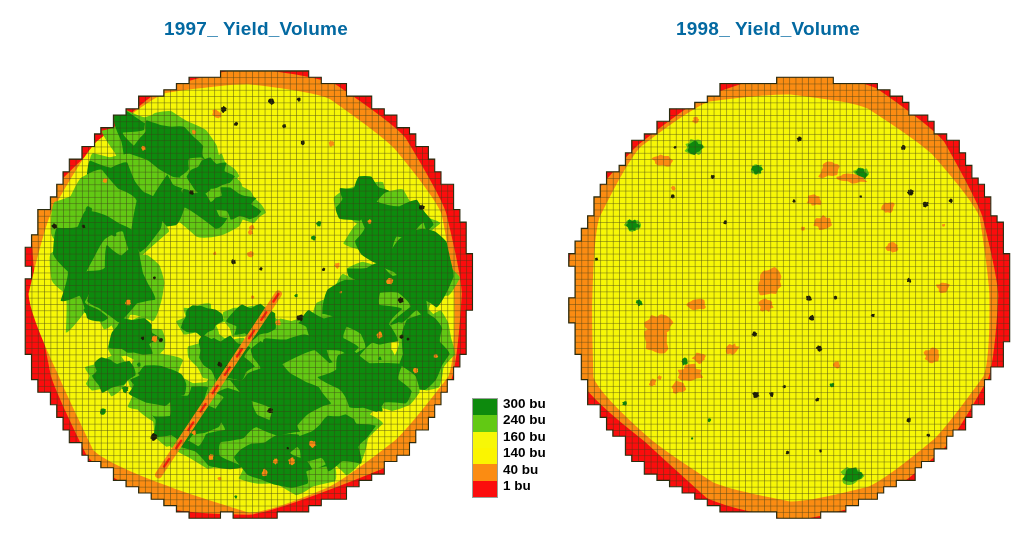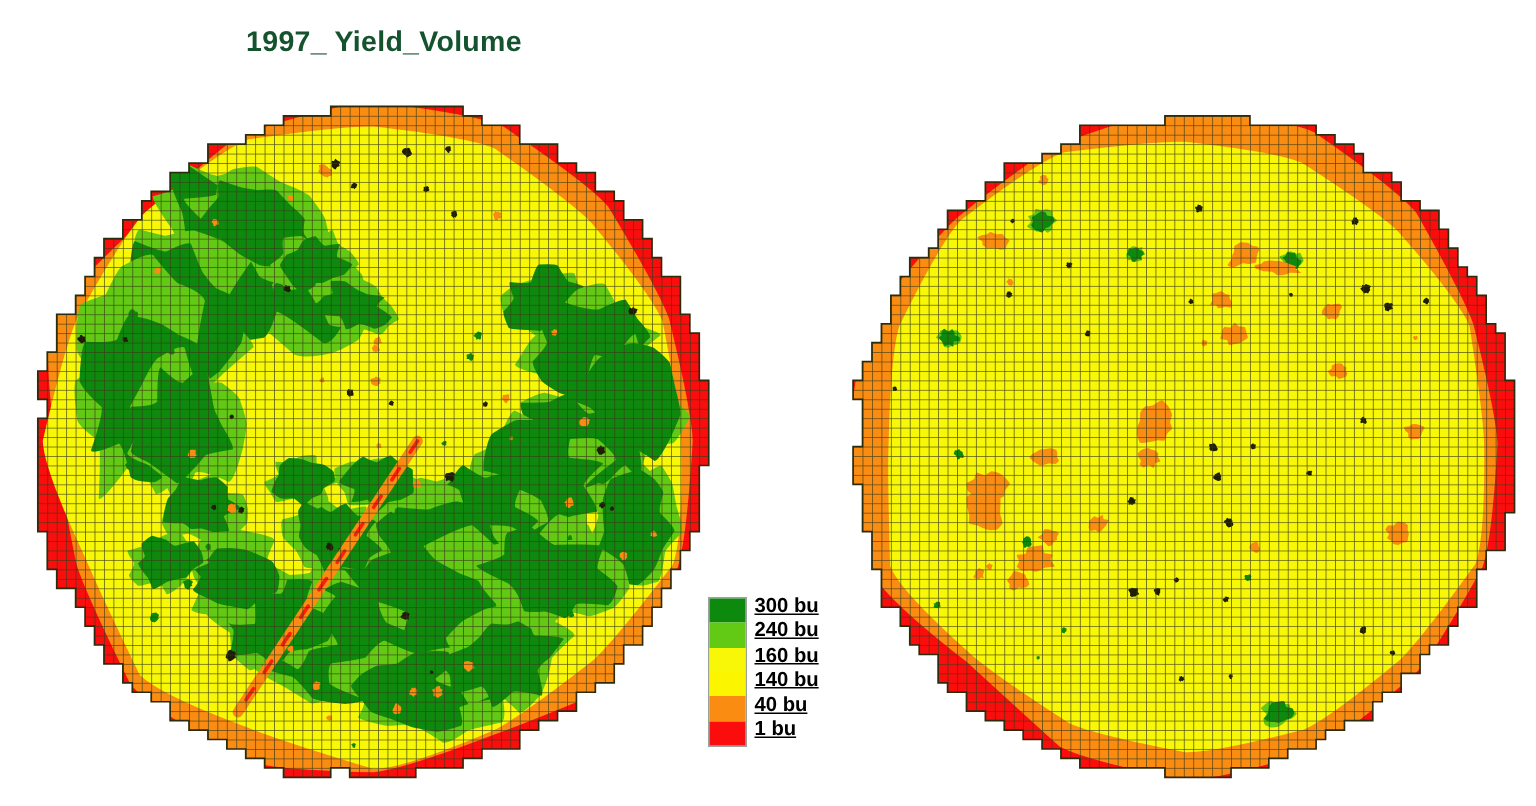--- a/index.html
+++ b/index.html
@@ -6,33 +6,33 @@
   html,body{margin:0;padding:0;background:#ffffff;}
   body{width:1024px;height:537px;position:relative;overflow:hidden;
        font-family:"Liberation Sans","DejaVu Sans",sans-serif;}
 
   .panel{position:absolute;top:0;height:537px;width:512px;}
   #panel-1997{left:0;}
   #panel-1998{left:512px;}
 
   .map-title{
     position:absolute;top:18px;left:0;width:512px;text-align:center;
-    font-size:19px;font-weight:bold;color:#14532d;letter-spacing:0.2px;
+    font-size:19px;font-weight:bold;color:#0369a1;letter-spacing:0.2px;
     white-space:pre;
   }
 
   .map-canvas{position:absolute;left:0;top:52px;width:512px;height:480px;}
   .map-canvas svg{display:block;width:512px;height:480px;}
 
   
   #legend{position:absolute;left:470px;top:396px;width:108px;height:106px;}
   #legend-swatches{position:absolute;left:2px;top:2px;width:26px;height:100px;
                    border:1px solid #9aa09a;box-sizing:border-box;}
   .legend-swatch{width:100%;height:16.666%;}
-  #legend-labels{position:absolute;left:33px;top:0px;width:74px;height:104px;text-decoration:underline;}
+  #legend-labels{position:absolute;left:33px;top:0px;width:74px;height:104px;}
   .legend-label{height:16.4px;line-height:16.4px;font-size:13.5px;
                 font-weight:bold;color:#000000;white-space:pre;}
 </style>
 </head>
 <body>
 
 <div class="panel" id="panel-1997">
   <div class="map-title">1997_ Yield_Volume</div>
   <div class="map-canvas">
     <svg id="svg-1997" viewBox="0 0 512 480" preserveAspectRatio="none">
@@ -178,20 +178,21 @@
           <path d="M278.38,242 L158.6,422.8" stroke="#fb8c12" stroke-width="7" stroke-linecap="round" fill="none"></path>
           <path d="M278.38,242 L158.6,422.8" stroke="#fb0d0d" stroke-width="2.3800000000000003" stroke-linecap="round" fill="none" stroke-dasharray="9 13" stroke-opacity="0.85"></path>
           <rect x="0" y="0" width="512" height="480" fill="url(#svg-1997-grid)"></rect>
         </g>
         <path d="M472.5,239.4 L472.5,239.4 L472.5,258.3 L466.2,258.3 L466.2,270.9 L466.2,270.9 L466.2,283.5 L466.2,283.5 L466.2,302.4 L459.9,302.4 L459.9,315 L453.59999999999997,315 L453.59999999999997,327.59999999999997 L447.3,327.59999999999997 L447.3,340.2 L441,340.2 L441,352.8 L434.7,352.8 L434.7,365.4 L428.4,365.4 L428.4,378 L415.8,378 L415.8,390.59999999999997 L409.5,390.59999999999997 L409.5,403.2 L396.9,403.2 L396.9,409.5 L384.3,409.5 L384.3,422.09999999999997 L371.7,422.09999999999997 L371.7,428.4 L359.09999999999997,428.4 L359.09999999999997,434.7 L346.5,434.7 L346.5,447.3 L333.9,447.3 L333.9,447.3 L321.3,447.3 L321.3,453.59999999999997 L308.7,453.59999999999997 L308.7,459.9 L289.8,459.9 L289.8,459.9 L277.2,459.9 L277.2,466.2 L264.59999999999997,466.2 L264.59999999999997,466.2 L252,466.2 L252,466.2 L233.1,466.2 L233.1,459.9 L220.5,459.9 L220.5,466.2 L207.9,466.2 L207.9,466.2 L189,466.2 L189,459.9 L176.4,459.9 L176.4,453.59999999999997 L163.79999999999998,453.59999999999997 L163.79999999999998,447.3 L151.2,447.3 L151.2,441 L138.6,441 L138.6,434.7 L126,434.7 L126,428.4 L113.39999999999999,428.4 L113.39999999999999,415.8 L100.8,415.8 L100.8,409.5 L88.2,409.5 L88.2,403.2 L81.89999999999999,403.2 L81.89999999999999,390.59999999999997 L69.3,390.59999999999997 L69.3,378 L63,378 L63,365.4 L56.699999999999996,365.4 L56.699999999999996,352.8 L50.4,352.8 L50.4,340.2 L37.8,340.2 L37.8,327.59999999999997 L31.5,327.59999999999997 L31.5,315 L31.5,315 L31.5,302.4 L25.2,302.4 L25.2,283.5 L25.2,283.5 L25.2,270.9 L25.2,270.9 L25.2,258.3 L25.2,258.3 L25.2,239.4 L25.2,239.4 L25.2,226.79999999999998 L31.5,226.79999999999998 L31.5,214.2 L25.2,214.2 L25.2,195.29999999999998 L31.5,195.29999999999998 L31.5,182.7 L37.8,182.7 L37.8,170.1 L37.8,170.1 L37.8,157.5 L50.4,157.5 L50.4,144.9 L56.699999999999996,144.9 L56.699999999999996,132.29999999999998 L63,132.29999999999998 L63,119.7 L69.3,119.7 L69.3,107.1 L81.89999999999999,107.1 L81.89999999999999,94.5 L94.5,94.5 L94.5,81.89999999999999 L100.8,81.89999999999999 L100.8,75.6 L113.39999999999999,75.6 L113.39999999999999,63 L126,63 L126,56.699999999999996 L138.6,56.699999999999996 L138.6,44.1 L151.2,44.1 L151.2,44.1 L163.79999999999998,44.1 L163.79999999999998,37.8 L176.4,37.8 L176.4,31.5 L189,31.5 L189,25.2 L207.9,25.2 L207.9,25.2 L220.5,25.2 L220.5,18.9 L233.1,18.9 L233.1,18.9 L252,18.9 L252,18.9 L264.59999999999997,18.9 L264.59999999999997,18.9 L277.2,18.9 L277.2,18.9 L289.8,18.9 L289.8,18.9 L308.7,18.9 L308.7,25.2 L321.3,25.2 L321.3,31.5 L333.9,31.5 L333.9,31.5 L346.5,31.5 L346.5,44.1 L359.09999999999997,44.1 L359.09999999999997,44.1 L371.7,44.1 L371.7,56.699999999999996 L384.3,56.699999999999996 L384.3,63 L396.9,63 L396.9,75.6 L409.5,75.6 L409.5,81.89999999999999 L415.8,81.89999999999999 L415.8,94.5 L428.4,94.5 L428.4,107.1 L434.7,107.1 L434.7,119.7 L441,119.7 L441,132.29999999999998 L453.59999999999997,132.29999999999998 L453.59999999999997,144.9 L453.59999999999997,144.9 L453.59999999999997,157.5 L459.9,157.5 L459.9,170.1 L466.2,170.1 L466.2,182.7 L466.2,182.7 L466.2,201.6 L472.5,201.6 L472.5,214.2 L472.5,214.2 L472.5,226.79999999999998Z" fill="none" stroke="#2b2b0e" stroke-width="1.1"></path>
       </svg>
   </div>
 </div>
 
 <div class="panel" id="panel-1998">
+  <div class="map-title">1998_ Yield_Volume</div>
   <div class="map-canvas">
     <svg id="svg-1998" viewBox="0 0 512 480" preserveAspectRatio="none">
         <defs>
           <clipPath id="svg-1998-clip">
             <path d="M497.7,245.7 L497.7,245.7 L497.7,258.3 L497.7,258.3 L497.7,270.9 L497.7,270.9 L497.7,289.8 L491.4,289.8 L491.4,302.4 L491.4,302.4 L491.4,315 L478.8,315 L478.8,327.59999999999997 L472.5,327.59999999999997 L472.5,340.2 L472.5,340.2 L472.5,352.8 L459.9,352.8 L459.9,365.4 L453.59999999999997,365.4 L453.59999999999997,378 L441,378 L441,384.3 L434.7,384.3 L434.7,396.9 L422.09999999999997,396.9 L422.09999999999997,409.5 L409.5,409.5 L409.5,415.8 L403.2,415.8 L403.2,428.4 L384.3,428.4 L384.3,434.7 L371.7,434.7 L371.7,441 L365.4,441 L365.4,447.3 L346.5,447.3 L346.5,453.59999999999997 L333.9,453.59999999999997 L333.9,459.9 L321.3,459.9 L321.3,459.9 L308.7,459.9 L308.7,466.2 L289.8,466.2 L289.8,466.2 L277.2,466.2 L277.2,466.2 L264.59999999999997,466.2 L264.59999999999997,459.9 L252,459.9 L252,459.9 L233.1,459.9 L233.1,459.9 L220.5,459.9 L220.5,459.9 L207.9,459.9 L207.9,453.59999999999997 L195.29999999999998,453.59999999999997 L195.29999999999998,447.3 L182.7,447.3 L182.7,441 L170.1,441 L170.1,434.7 L157.5,434.7 L157.5,428.4 L144.9,428.4 L144.9,422.09999999999997 L132.29999999999998,422.09999999999997 L132.29999999999998,409.5 L119.7,409.5 L119.7,403.2 L113.39999999999999,403.2 L113.39999999999999,384.3 L100.8,384.3 L100.8,378 L94.5,378 L94.5,365.4 L88.2,365.4 L88.2,352.8 L75.6,352.8 L75.6,340.2 L75.6,340.2 L75.6,327.59999999999997 L69.3,327.59999999999997 L69.3,315 L69.3,315 L69.3,302.4 L63,302.4 L63,283.5 L63,283.5 L63,270.9 L56.699999999999996,270.9 L56.699999999999996,258.3 L56.699999999999996,258.3 L56.699999999999996,245.7 L63,245.7 L63,226.79999999999998 L63,226.79999999999998 L63,214.2 L56.699999999999996,214.2 L56.699999999999996,201.6 L63,201.6 L63,189 L69.3,189 L69.3,176.4 L75.6,176.4 L75.6,163.79999999999998 L81.89999999999999,163.79999999999998 L81.89999999999999,144.9 L88.2,144.9 L88.2,132.29999999999998 L94.5,132.29999999999998 L94.5,119.7 L107.1,119.7 L107.1,113.39999999999999 L113.39999999999999,113.39999999999999 L113.39999999999999,100.8 L119.7,100.8 L119.7,88.2 L132.29999999999998,88.2 L132.29999999999998,81.89999999999999 L144.9,81.89999999999999 L144.9,69.3 L157.5,69.3 L157.5,56.699999999999996 L170.1,56.699999999999996 L170.1,56.699999999999996 L182.7,56.699999999999996 L182.7,50.4 L195.29999999999998,50.4 L195.29999999999998,44.1 L207.9,44.1 L207.9,31.5 L220.5,31.5 L220.5,31.5 L233.1,31.5 L233.1,31.5 L252,31.5 L252,31.5 L264.59999999999997,31.5 L264.59999999999997,25.2 L277.2,25.2 L277.2,25.2 L289.8,25.2 L289.8,25.2 L308.7,25.2 L308.7,25.2 L321.3,25.2 L321.3,31.5 L333.9,31.5 L333.9,31.5 L346.5,31.5 L346.5,31.5 L365.4,31.5 L365.4,37.8 L378,37.8 L378,44.1 L390.59999999999997,44.1 L390.59999999999997,50.4 L396.9,50.4 L396.9,63 L415.8,63 L415.8,69.3 L422.09999999999997,69.3 L422.09999999999997,81.89999999999999 L434.7,81.89999999999999 L434.7,88.2 L447.3,88.2 L447.3,100.8 L453.59999999999997,100.8 L453.59999999999997,113.39999999999999 L459.9,113.39999999999999 L459.9,126 L466.2,126 L466.2,132.29999999999998 L472.5,132.29999999999998 L472.5,144.9 L478.8,144.9 L478.8,163.79999999999998 L485.09999999999997,163.79999999999998 L485.09999999999997,170.1 L491.4,170.1 L491.4,189 L491.4,189 L491.4,201.6 L497.7,201.6 L497.7,214.2 L497.7,214.2 L497.7,226.79999999999998Z"></path>
           </clipPath>
           <pattern id="svg-1998-grid" width="6.3" height="6.3" patternUnits="userSpaceOnUse">
             <rect width="6.3" height="6.3" fill="none"></rect>
             <path d="M0,0 L6.3,0 M0,0 L0,6.3" stroke="#3a3a16" stroke-width="1" stroke-opacity="0.85"></path>
           </pattern>

